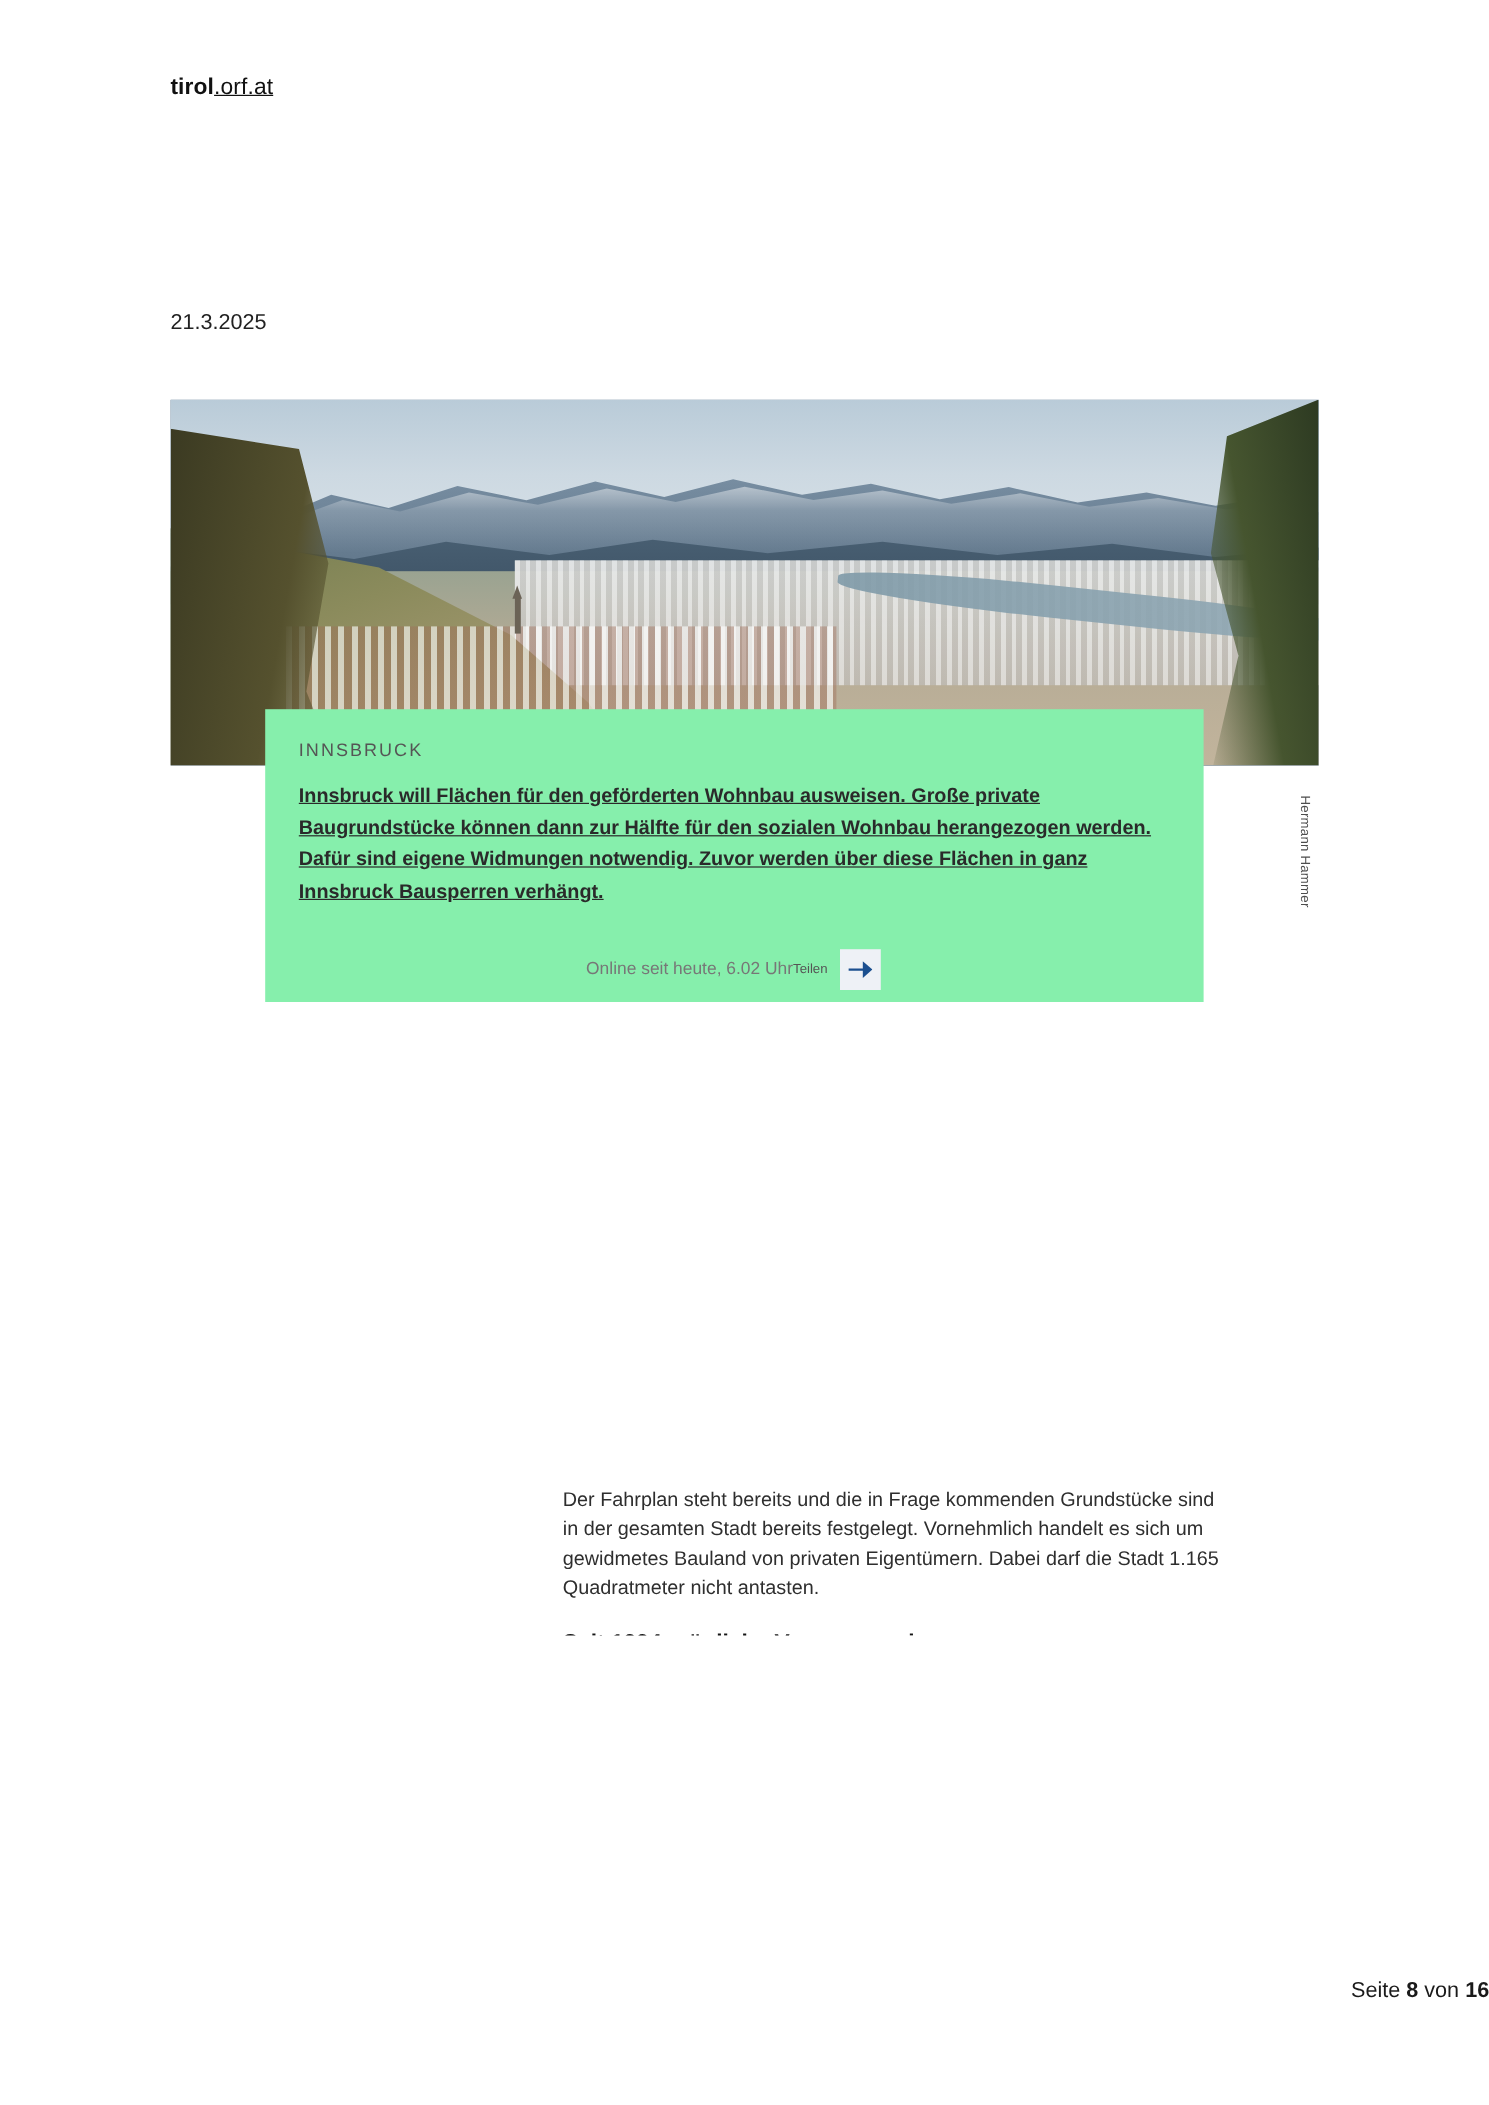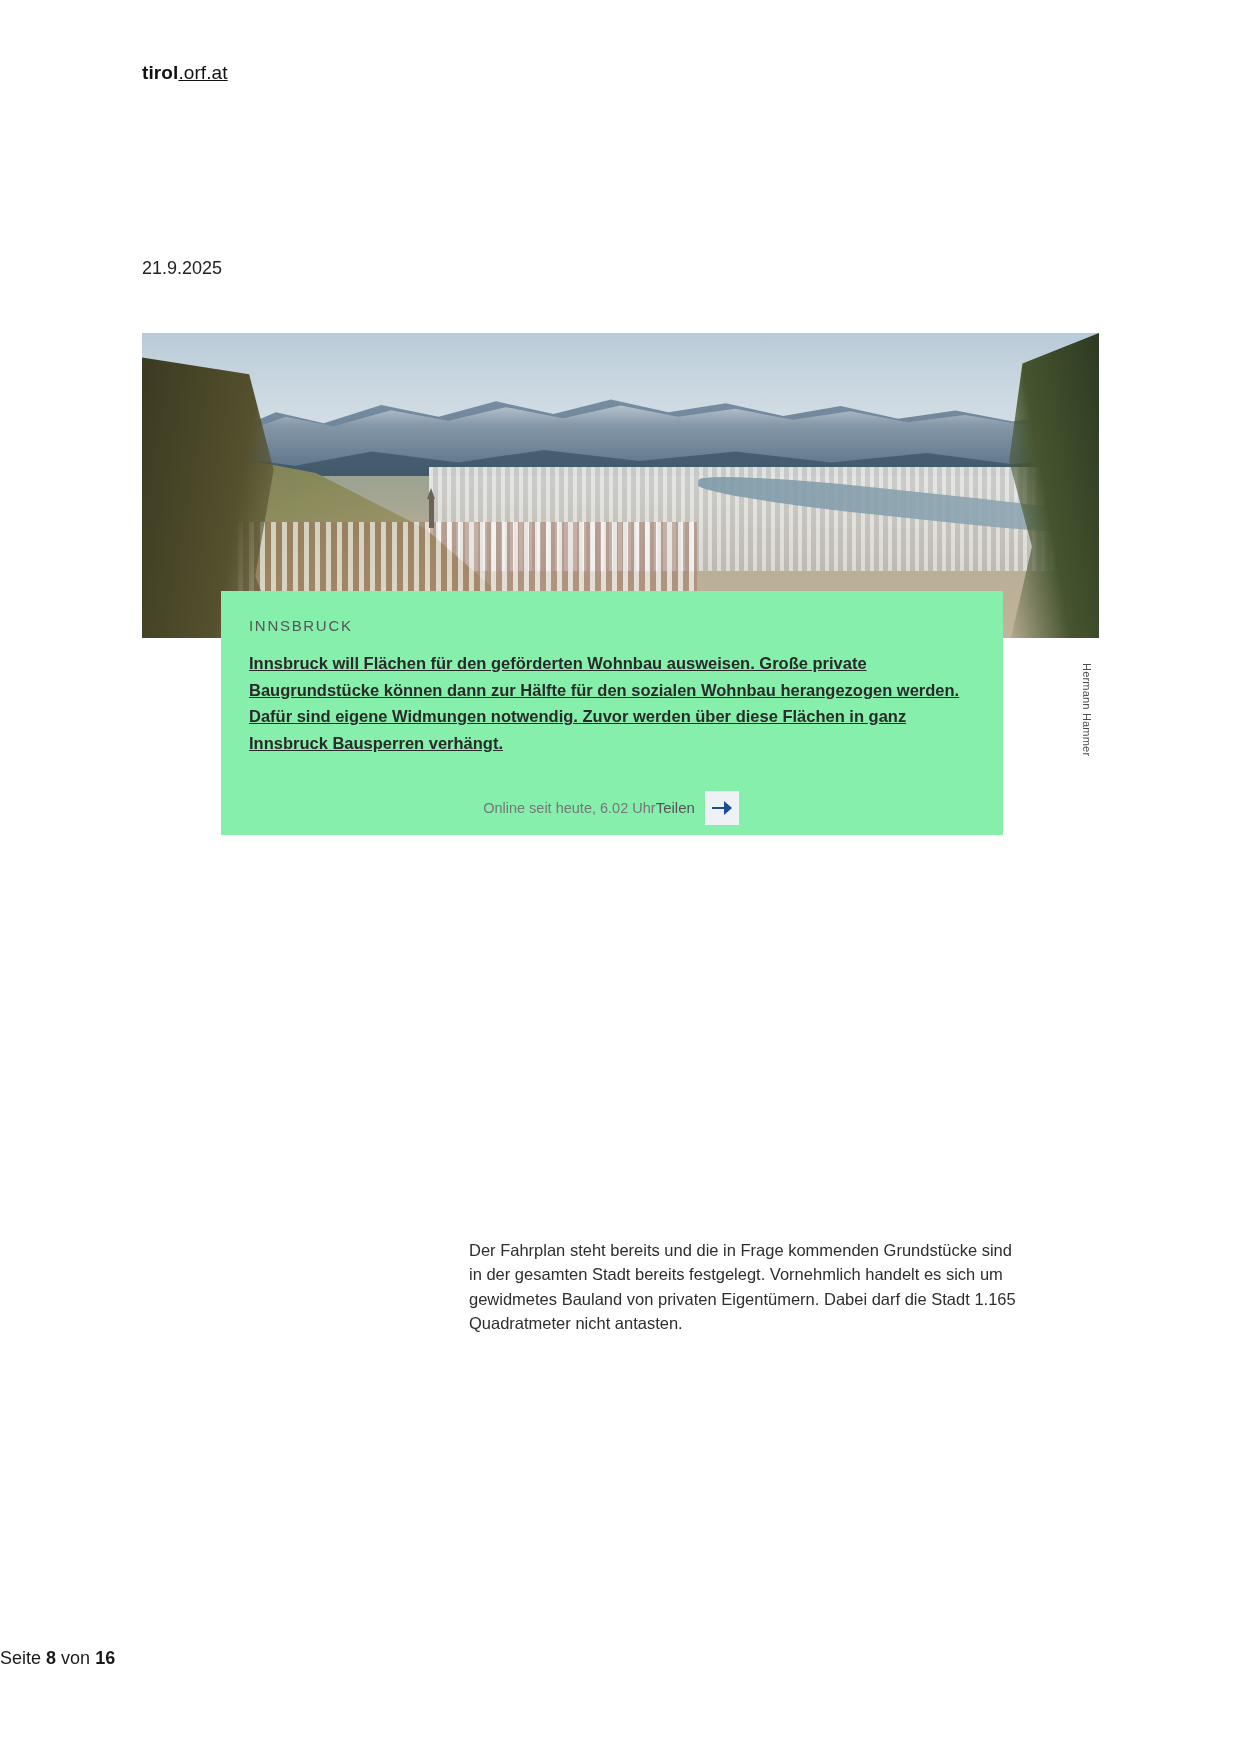--- a/index.html
+++ b/index.html
@@ -204,21 +204,21 @@
   .online-since {
     font-size: 14.5px;
     color: #777;
   }
   .share {
     display: flex;
     align-items: center;
     gap: 10px;
   }
   .share-label {
-    font-size: 15px;
+    font-size: 11px;
     color: #555;
   }
   .share-btn {
     width: 34px; height: 34px;
     background: #eef1f6;
     display: flex; align-items: center; justify-content: center;
   }
   .share-btn svg { display:block; }
 
   
@@ -240,36 +240,36 @@
     font-weight: bold;
     color: #141414;
   }
 
   
   .footer {
     position: absolute;
     left: 0;
     right: 0;
     top: 1648px;
-    text-align: left;
+    text-align: right;
     font-size: 18px;
     color: #1a1a1a;
   }
   .footer b { font-weight: bold; }
 </style>
 </head>
 <body>
 
 <div class="page">
 
   <div class="site-label">
     <span class="strong">tirol</span><span class="light">.orf.at</span>
   </div>
 
-  <div class="doc-date">21.9.2025</div>
+  <div class="doc-date">21.3.2025</div>
 
   <div class="shot">
 
     <div class="photo">
       <div class="sky"></div>
       <div class="ridge-far"></div>
       <div class="ridge-snow"></div>
       <div class="ridge-mid"></div>
       <div class="valley"></div>
       <div class="city"></div>

